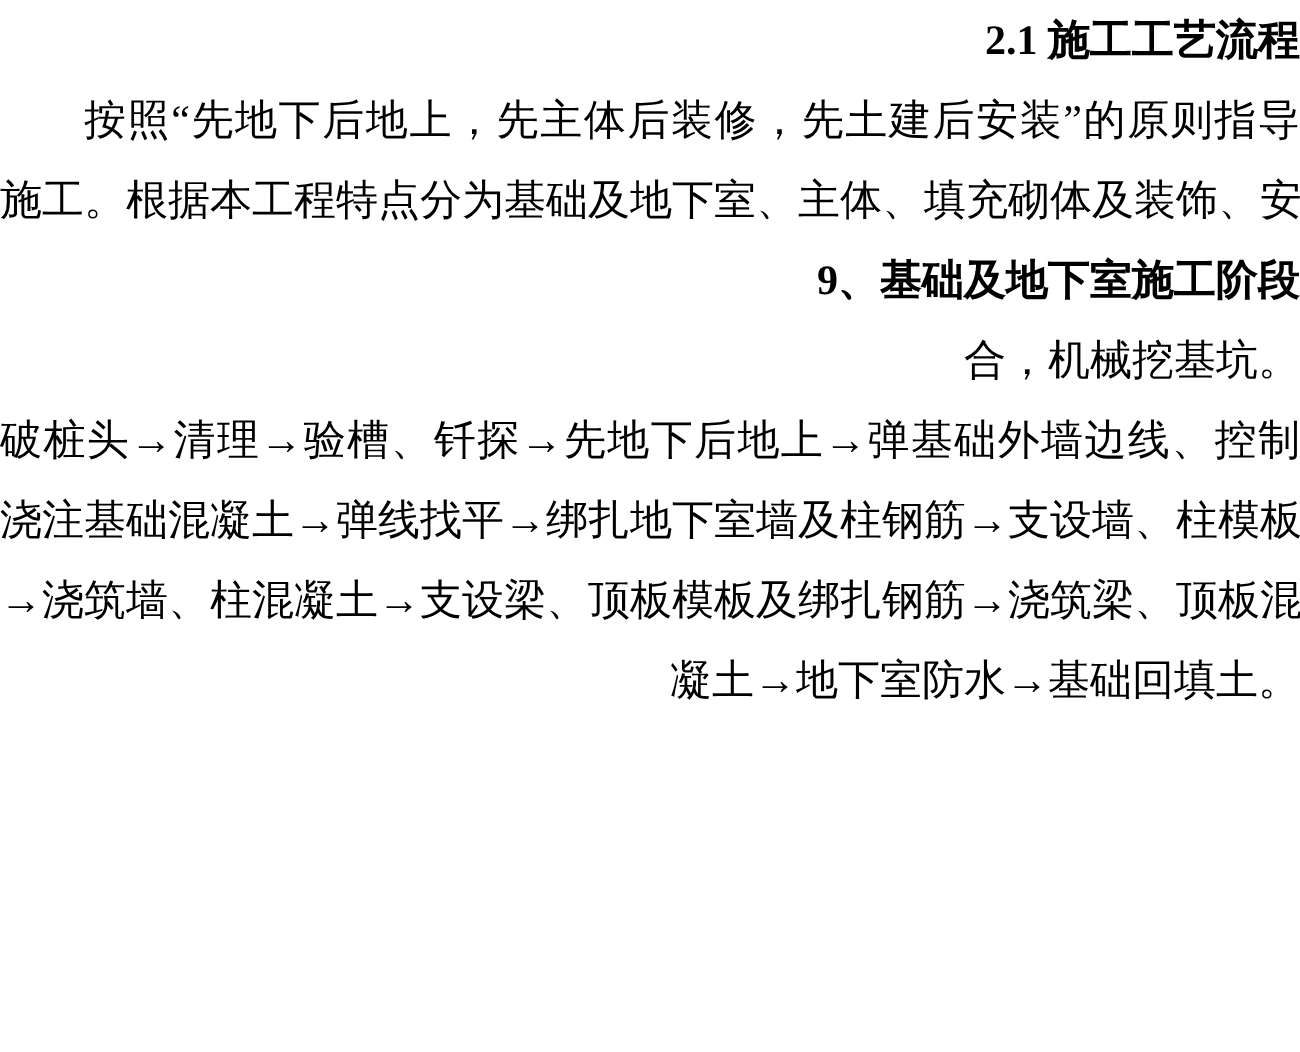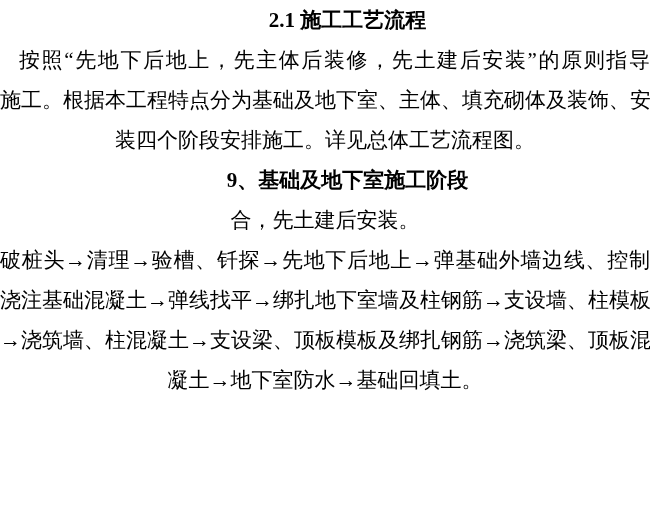--- a/index.html
+++ b/index.html
@@ -14,53 +14,52 @@
     background: #ffffff;
     color: #000000;
     font-family: "Liberation Serif", "DejaVu Serif", serif;
     font-size: 21px;
     overflow: hidden;
   }
   .line {
     height: 40px;
     line-height: 40px;
     white-space: nowrap;
-    text-align: center;
+    text-align: right;
   }
   
   .just {
     text-align: justify;
     text-align-last: justify;
   }
   
   .indent {
-    padding-left: 19px;
+    padding-left: 42px;
   }
   .head {
     font-weight: bold;
     padding-left: 45px;
   }
 </style>
 </head>
 <body>
 
 <div class="page">
 
   <div class="line head">2.1 施工工艺流程</div>
 
   <div>
     <div class="line indent just">按照“先地下后地上，先主体后装修，先土建后安装”的原则指导</div>
     <div class="line just">施工。根据本工程特点分为基础及地下室、主体、填充砌体及装饰、安</div>
-    <div class="line">装四个阶段安排施工。详见总体工艺流程图。</div>
   </div>
 
   <div class="line head">9、基础及地下室施工阶段</div>
 
   <div>
-    <div class="line">合，先土建后安装。</div>
+    <div class="line">合，机械挖基坑。</div>
   </div>
 
   <div>
     <div class="line just">破桩头→清理→验槽、钎探→先地下后地上→弹基础外墙边线、控制</div>
     <div class="line just">浇注基础混凝土→弹线找平→绑扎地下室墙及柱钢筋→支设墙、柱模板</div>
     <div class="line just">→浇筑墙、柱混凝土→支设梁、顶板模板及绑扎钢筋→浇筑梁、顶板混</div>
     <div class="line">凝土→地下室防水→基础回填土。</div>
   </div>
 
 </div>

